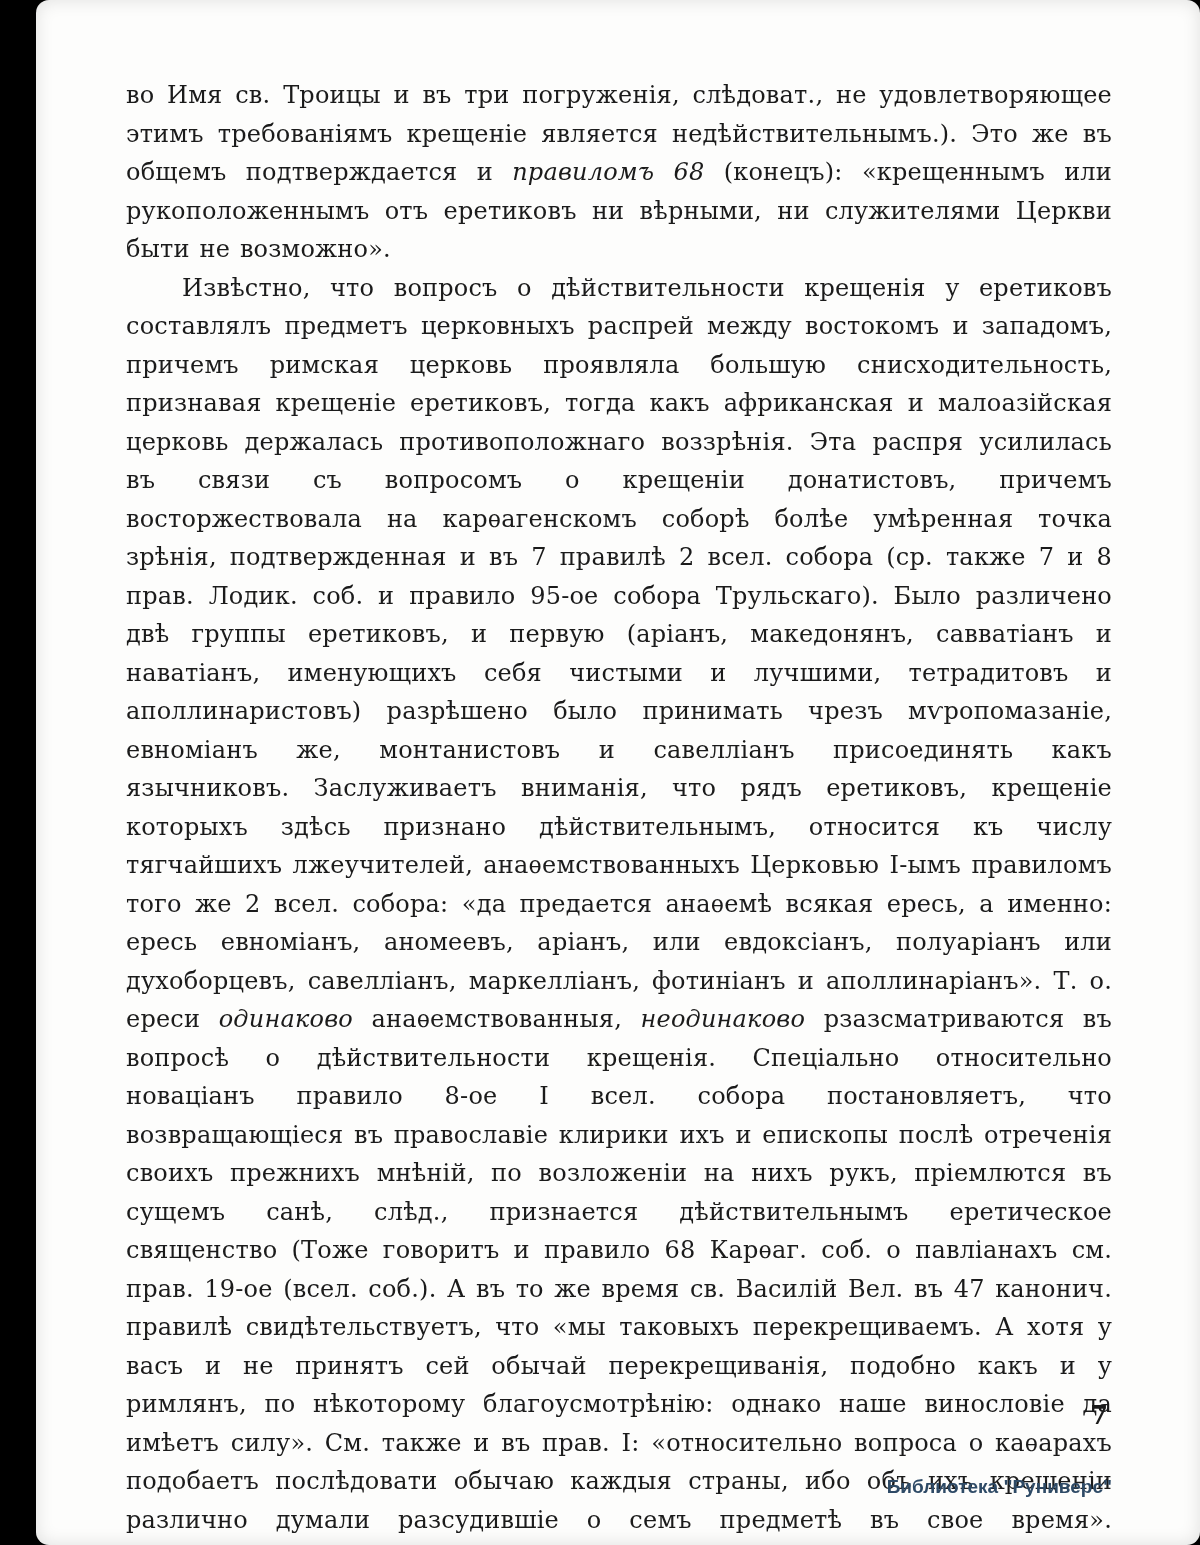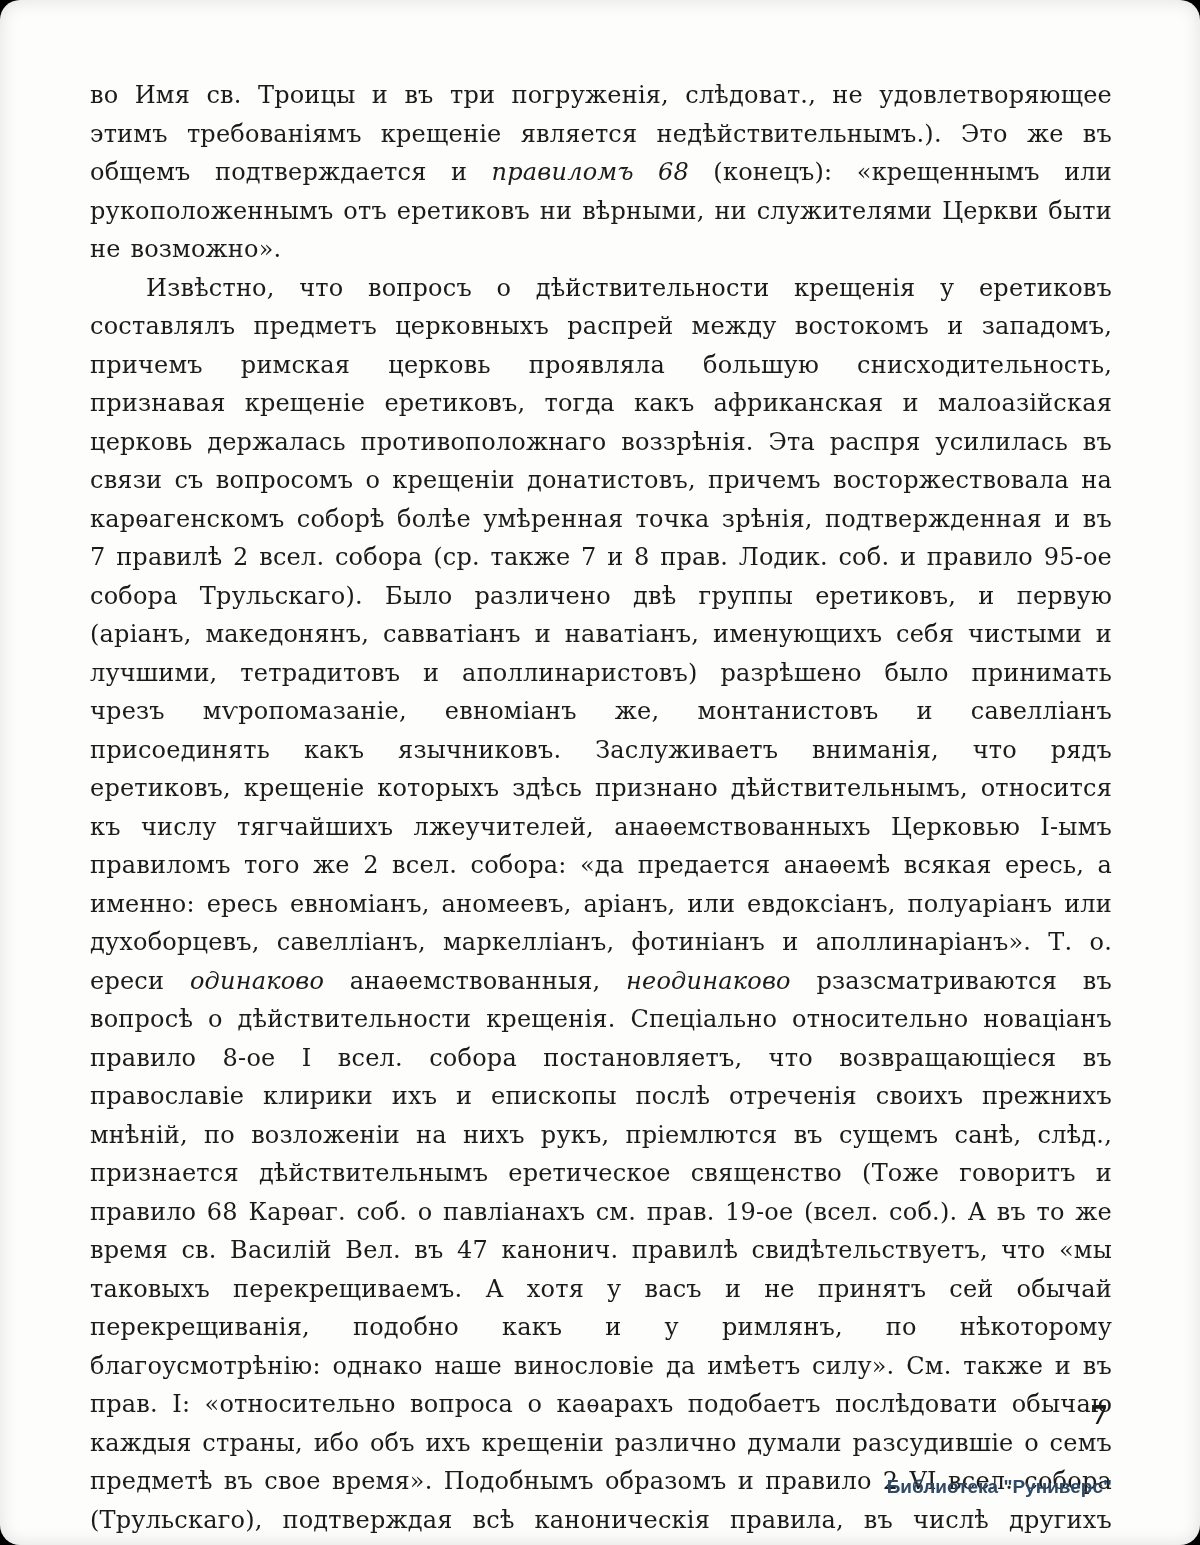--- a/index.html
+++ b/index.html
@@ -7,22 +7,23 @@
     padding: 0;
     width: 1200px;
     height: 1545px;
     background: #000;
     overflow: hidden;
   }
   .scan-page {
     position: absolute;
     inset: 0;
     background: #fdfdfc;
-    border-radius: 20px;
+    border-radius: 13px;
     box-shadow: inset 0 0 18px rgba(0,0,0,0.12);
+    margin-left: 36px;
   }
   .text-block {
     position: absolute;
     left: 90px;
     right: 88px;
     top: 76px;
     color: #1b1b1b;
     font-family: "DejaVu Serif", "Liberation Serif", serif;
     font-size: 24px;
     line-height: 38.5px;

